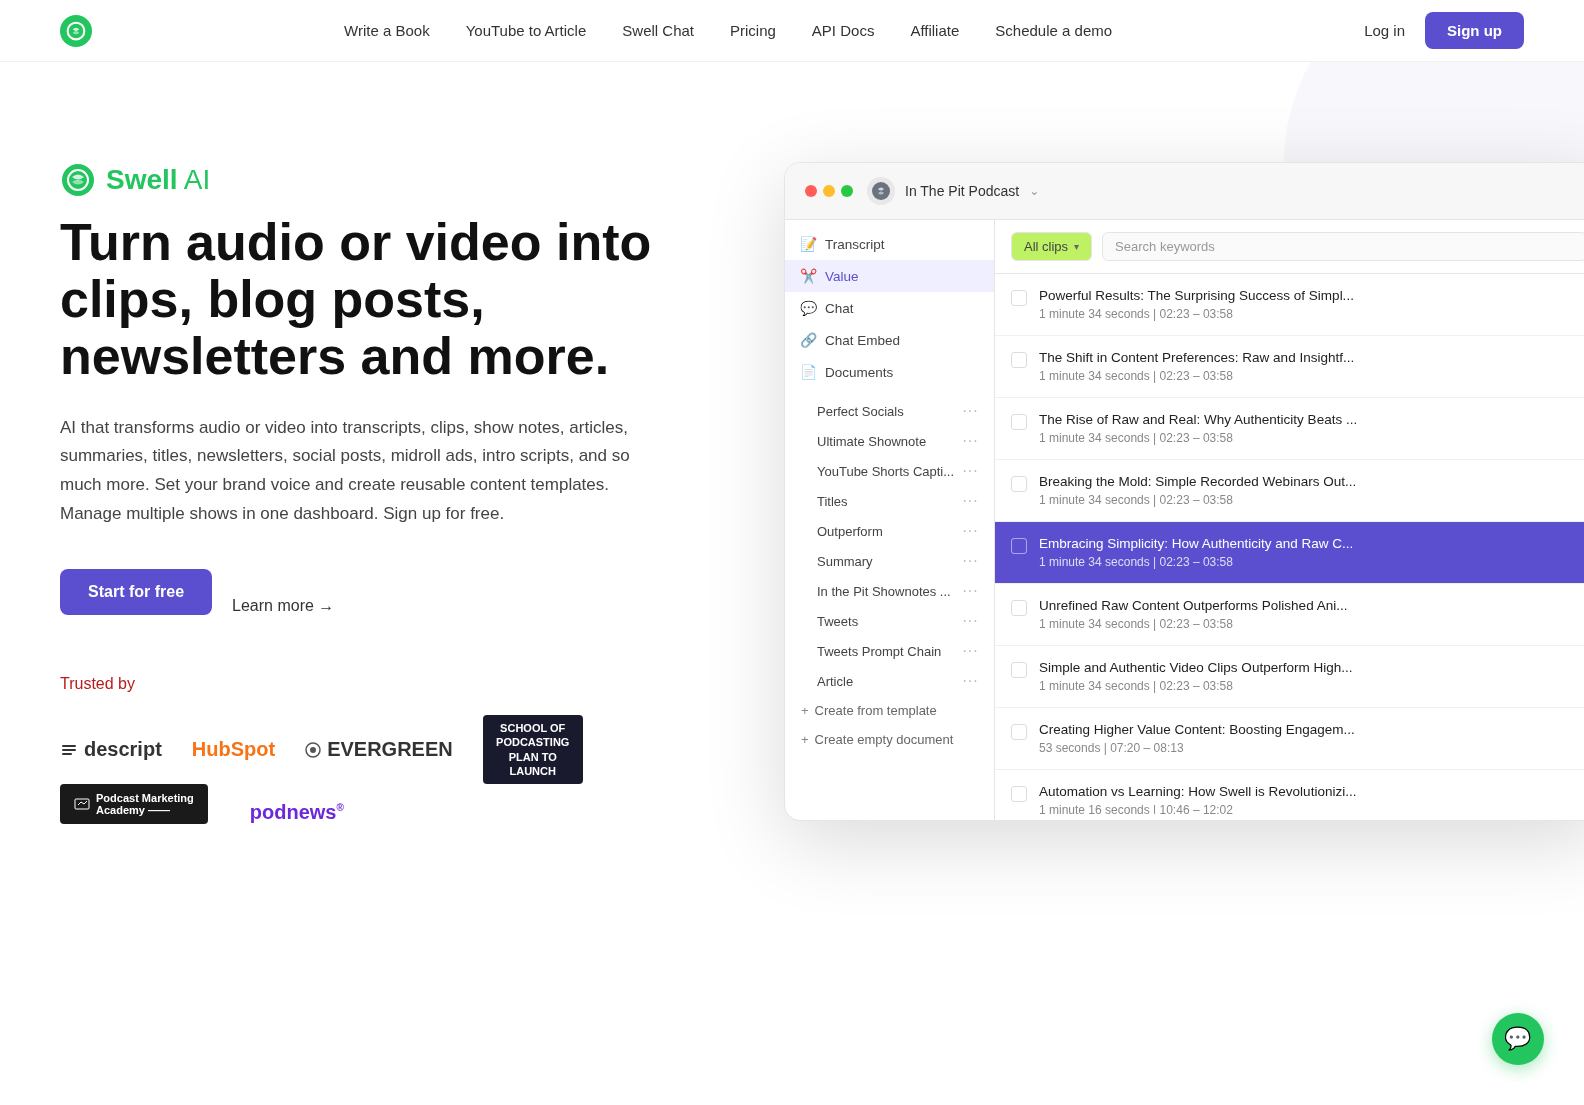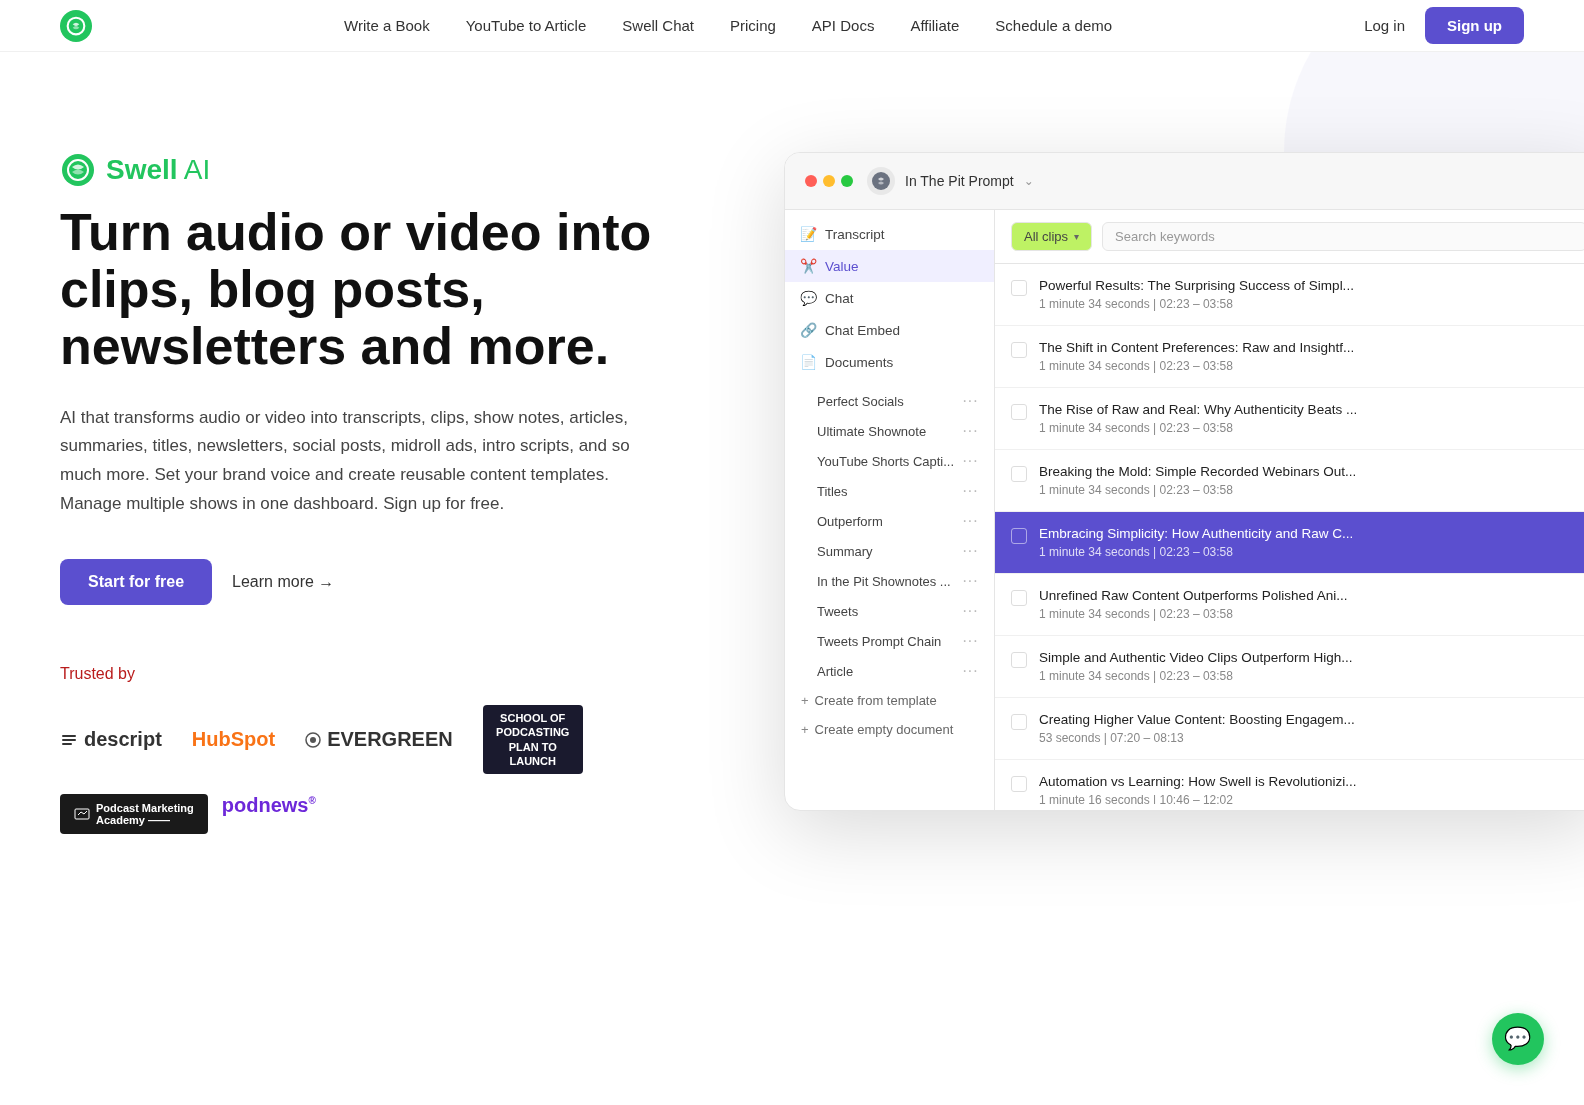--- a/index.html
+++ b/index.html
@@ -1,38 +1,38 @@
 <!DOCTYPE html>
 <html><head>
   <meta charset="utf-8">
   <style>
     * { margin: 0; padding: 0; box-sizing: border-box; }
     body { font-family: -apple-system, BlinkMacSystemFont, 'Segoe UI', sans-serif; background: #fff; width: 1584px; min-height: 1105px; overflow-x: hidden; }
 
     
-    nav { display: flex; align-items: center; justify-content: space-between; padding: 0 60px; height: 52px; border-bottom: 1px solid #f0f0f0; }
+    nav { display: flex; align-items: center; justify-content: space-between; padding: 0 60px; height: 62px; border-bottom: 1px solid #f0f0f0; }
     .nav-logo { font-size: 22px; font-weight: 700; color: #1a1a1a; display: flex; align-items: center; gap: 8px; }
     .nav-logo-icon { width: 32px; height: 32px; background: #22c55e; border-radius: 50%; display: flex; align-items: center; justify-content: center; }
     .nav-links { display: flex; align-items: center; gap: 36px; }
     .nav-links a { font-size: 15px; color: #333; text-decoration: none; }
     .nav-actions { display: flex; align-items: center; gap: 20px; }
     .btn-login { font-size: 15px; color: #333; text-decoration: none; }
     .btn-signup { background: #5b4fcf; color: #fff; padding: 10px 22px; border-radius: 8px; font-size: 15px; font-weight: 600; text-decoration: none; }
 
     
     .hero { display: flex; align-items: flex-start; padding: 80px 60px 60px; position: relative; min-height: 900px; }
     .hero-left { max-width: 620px; flex-shrink: 0; padding-top: 20px; }
     .hero-brand { display: flex; align-items: center; gap: 10px; margin-bottom: 16px; }
     .hero-brand-icon { width: 36px; height: 36px; }
     .hero-brand-name { font-size: 28px; font-weight: 800; color: #1a1a1a; }
     .hero-brand-name span { color: #22c55e; }
     .hero-brand-ai { color: #1a1a1a; font-weight: 400; }
     .hero-headline { font-size: 52px; font-weight: 900; line-height: 1.1; color: #111; margin-bottom: 28px; }
     .hero-desc { font-size: 17px; line-height: 1.7; color: #444; margin-bottom: 40px; max-width: 580px; }
-    .hero-cta { display: flex; align-items: center; gap: 20px; margin-bottom: 60px; }
+    .hero-cta { display: flex; align-items: flex-end; gap: 20px; margin-bottom: 60px; }
     .btn-start { background: #5b4fcf; color: #fff; padding: 14px 28px; border-radius: 8px; font-size: 16px; font-weight: 700; text-decoration: none; }
     .btn-learn { font-size: 16px; color: #333; text-decoration: none; display: flex; align-items: center; gap: 6px; }
 
     .trusted-by { margin-top: 10px; }
     .trusted-label { font-size: 16px; color: #b91c1c; margin-bottom: 22px; }
     .trusted-logos { display: flex; flex-wrap: wrap; align-items: center; gap: 30px; }
     .logo-item { display: flex; align-items: center; }
     .logo-text { font-size: 20px; font-weight: 700; color: #333; }
     .logo-descript { display: flex; align-items: center; gap: 6px; font-size: 18px; font-weight: 700; color: #333; }
     .logo-hubspot { font-size: 20px; font-weight: 800; color: #f97316; }
@@ -83,21 +83,21 @@
     .clip-meta { font-size: 12px; color: #888; }
     .clip-item.active .clip-meta { color: rgba(255,255,255,0.8); }
 
     
     .bg-blob { position: absolute; right: 0; top: 0; width: 400px; height: 400px; opacity: 0.04; z-index: 0; }
 
     
     .chat-fab { position: fixed; bottom: 40px; right: 40px; width: 52px; height: 52px; background: #22c55e; border-radius: 50%; display: flex; align-items: center; justify-content: center; cursor: pointer; box-shadow: 0 4px 16px rgba(34,197,94,0.4); z-index: 100; }
     .chat-fab-icon { color: #fff; font-size: 22px; }
 
-    .row2-logos { display: flex; align-items: flex-start; gap: 14px; margin-top: 20px; }
+    .row2-logos { display: flex; align-items: flex-end; gap: 42px; }
   </style>
 </head>
 <body>
 
 <nav>
   <div class="nav-logo">
     <div class="nav-logo-icon">
       <svg width="20" height="20" viewBox="0 0 24 24" fill="none">
         <circle cx="12" cy="12" r="10" stroke="white" stroke-width="2.5" fill="none"></circle>
         <path d="M8 10 Q12 6 16 10 Q12 14 8 10Z" fill="white" opacity="0.8"></path>
@@ -196,21 +196,21 @@
           <div class="dot dot-green"></div>
         </div>
         <div class="app-title-bar-right">
           <div class="app-podcast-icon">
             <svg width="20" height="20" viewBox="0 0 20 20">
               <circle cx="10" cy="10" r="9" fill="#6b7280"></circle>
               <path d="M7 8 Q10 5 13 8 Q10 11 7 8Z" fill="white" opacity="0.7"></path>
               <path d="M7 12 Q10 9 13 12 Q10 15 7 12Z" fill="white" opacity="0.5"></path>
             </svg>
           </div>
-          <span class="app-podcast-name">In The Pit Prompt</span>
+          <span class="app-podcast-name">In The Pit Podcast</span>
           <span class="app-chevron">⌄</span>
         </div>
       </div>
 
       <div class="app-body">
 
         <div class="app-sidebar">
 
           <div class="sidebar-section">
             <div class="sidebar-item">

